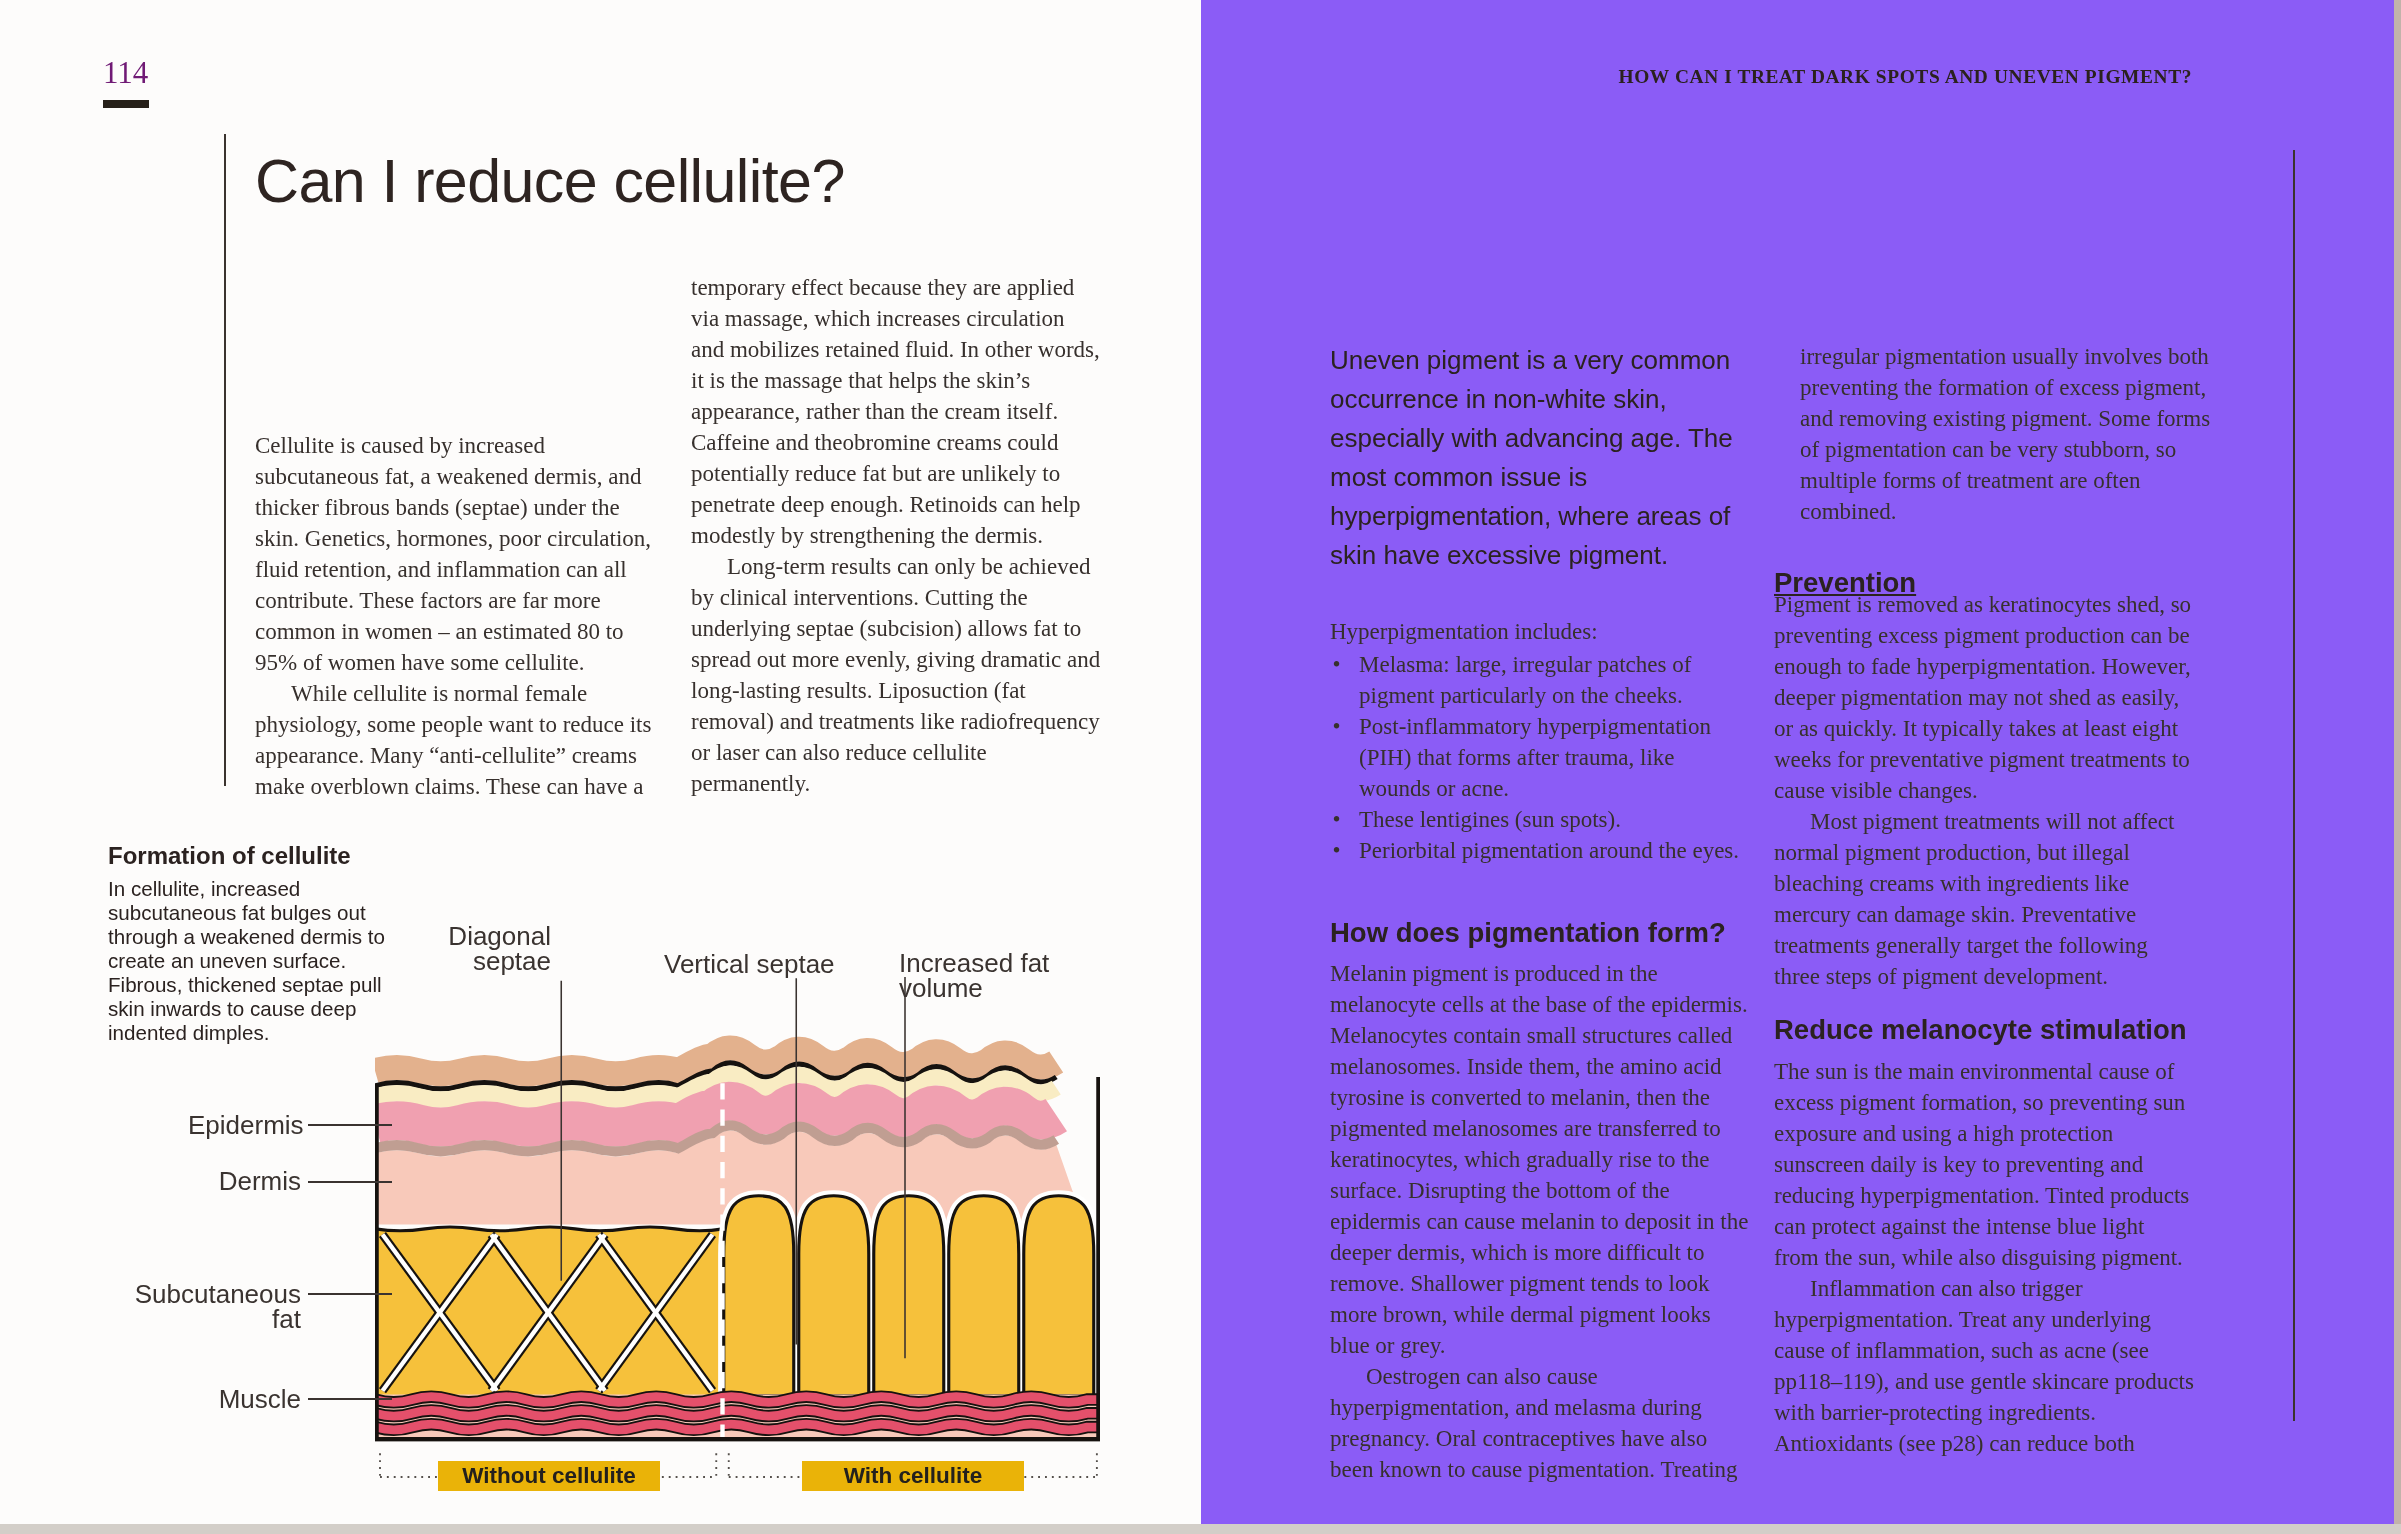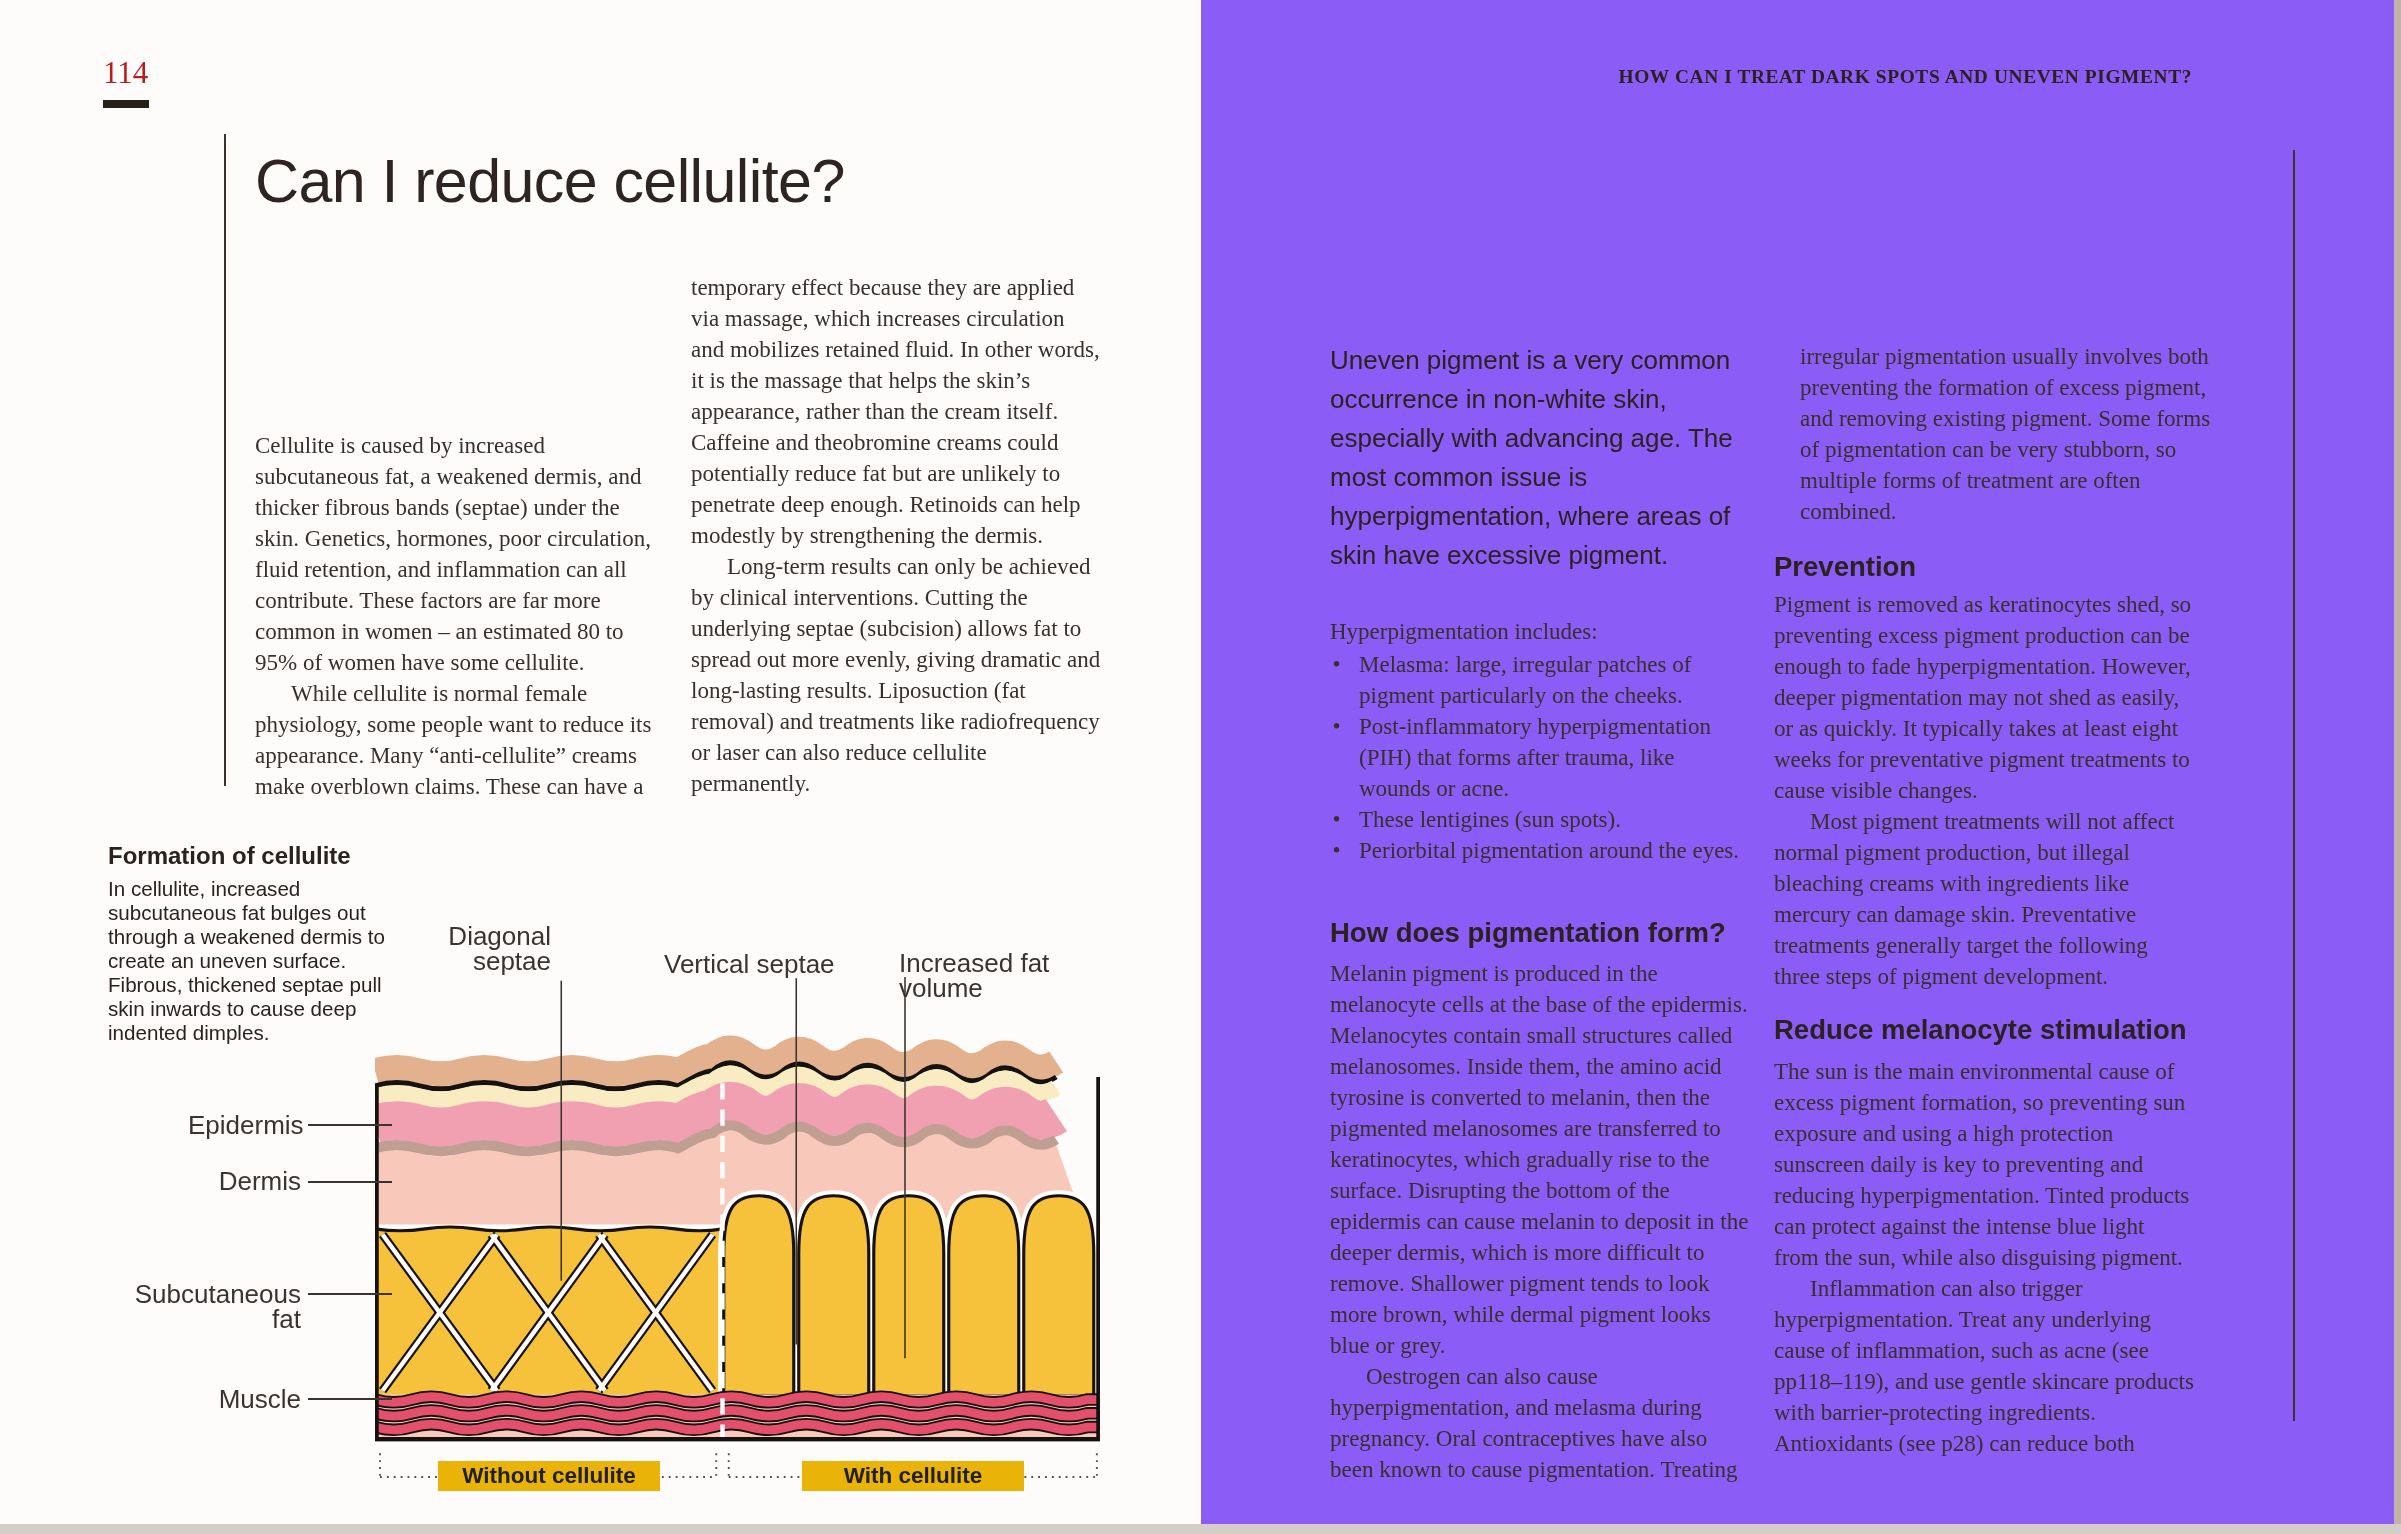--- a/index.html
+++ b/index.html
@@ -5,21 +5,21 @@
   html,body{margin:0;padding:0;}
   body{width:2401px;height:1534px;position:relative;background:#fdfcfb;overflow:hidden;
        font-family:"Liberation Sans",sans-serif;}
   .abs{position:absolute;}
   
   #left-page{left:0;top:0;width:1201px;height:1534px;background:#fdfcfb;}
   #right-page{left:1201px;top:0;width:1201px;height:1534px;background:#8b5cf6;}
   .edge-bottom{left:0;top:1524px;width:2401px;height:10px;background:#d3cec8;}
   .edge-right{left:2394px;top:0;width:7.5px;height:1524px;background:#c2b3aa;}
   
-  .pagenum{font-family:"Liberation Serif",serif;font-size:31px;color:#b91c1c;}
+  .pagenum{font-family:"Liberation Serif",serif;font-size:31px;color:#701a75;}
   .pagenum-bar{background:#262019;}
   .vrule{background:#3b332e;width:1.9px;}
   h1.qtitle{margin:0;font-weight:500;color:#2e2421;letter-spacing:-0.6px;}
   #left-title{left:255px;top:150px;font-size:61px;line-height:63px;}
   .intro{font-size:26px;line-height:39px;color:#2b2220;font-weight:500;}
   .serifcol{font-family:"Liberation Serif",serif;font-size:23px;line-height:31px;color:#37302d;}
   .serifcol p{margin:0;}
   .serifcol p.ind{text-indent:36px;}
   .subhead{font-size:27.5px;font-weight:700;color:#2b2220;}
   .runhead{font-family:"Liberation Serif",serif;font-weight:700;font-size:19.4px;letter-spacing:0.6px;
@@ -205,21 +205,21 @@
 
   <div class="abs subhead" style="left:129px;top:917px;width:438px;">How does pigmentation form?</div>
   <div class="abs serifcol" style="left:129px;top:958px;width:420px;">
     <p>Melanin pigment is produced in the melanocyte cells at the base of the epidermis. Melanocytes contain small structures called melanosomes. Inside them, the amino acid tyrosine is converted to melanin, then the pigmented melanosomes are transferred to keratinocytes, which gradually rise to the surface. Disrupting the bottom of the epidermis can cause melanin to deposit in the deeper dermis, which is more difficult to remove. Shallower pigment tends to look more brown, while dermal pigment looks blue or grey.</p>
     <p class="ind">Oestrogen can also cause hyperpigmentation, and melasma during pregnancy. Oral contraceptives have also been known to cause pigmentation. Treating</p>
   </div>
 
   <div class="abs serifcol" style="left:599px;top:341px;width:420px;font-family:Liberation Serif, serif;">
     <p>irregular pigmentation usually involves both preventing the formation of excess pigment, and removing existing pigment. Some forms of pigmentation can be very stubborn, so multiple forms of treatment are often combined.</p>
   </div>
-  <div class="abs subhead" style="left:573px;top:551px;width:438px;">Prevention</div>
+  <div class="abs subhead" style="left:573px;top:567px;width:438px;text-decoration:underline;">Prevention</div>
   <div class="abs serifcol" style="left:573px;top:589px;width:420px;">
     <p>Pigment is removed as keratinocytes shed, so preventing excess pigment production can be enough to fade hyperpigmentation. However, deeper pigmentation may not shed as easily, or as quickly. It typically takes at least eight weeks for preventative pigment treatments to cause visible changes.</p>
     <p class="ind">Most pigment treatments will not affect normal pigment production, but illegal bleaching creams with ingredients like mercury can damage skin. Preventative treatments generally target the following three steps of pigment development.</p>
   </div>
   <div class="abs subhead" style="left:573px;top:1014px;width:438px;">Reduce melanocyte stimulation</div>
   <div class="abs serifcol" style="left:573px;top:1056px;width:420px;">
     <p>The sun is the main environmental cause of excess pigment formation, so preventing sun exposure and using a high protection sunscreen daily is key to preventing and reducing hyperpigmentation. Tinted products can protect against the intense blue light from the sun, while also disguising pigment.</p>
     <p class="ind">Inflammation can also trigger hyperpigmentation. Treat any underlying cause of inflammation, such as acne (see pp118–119), and use gentle skincare products with barrier-protecting ingredients. Antioxidants (see p28) can reduce both</p>
   </div>
 </div>

